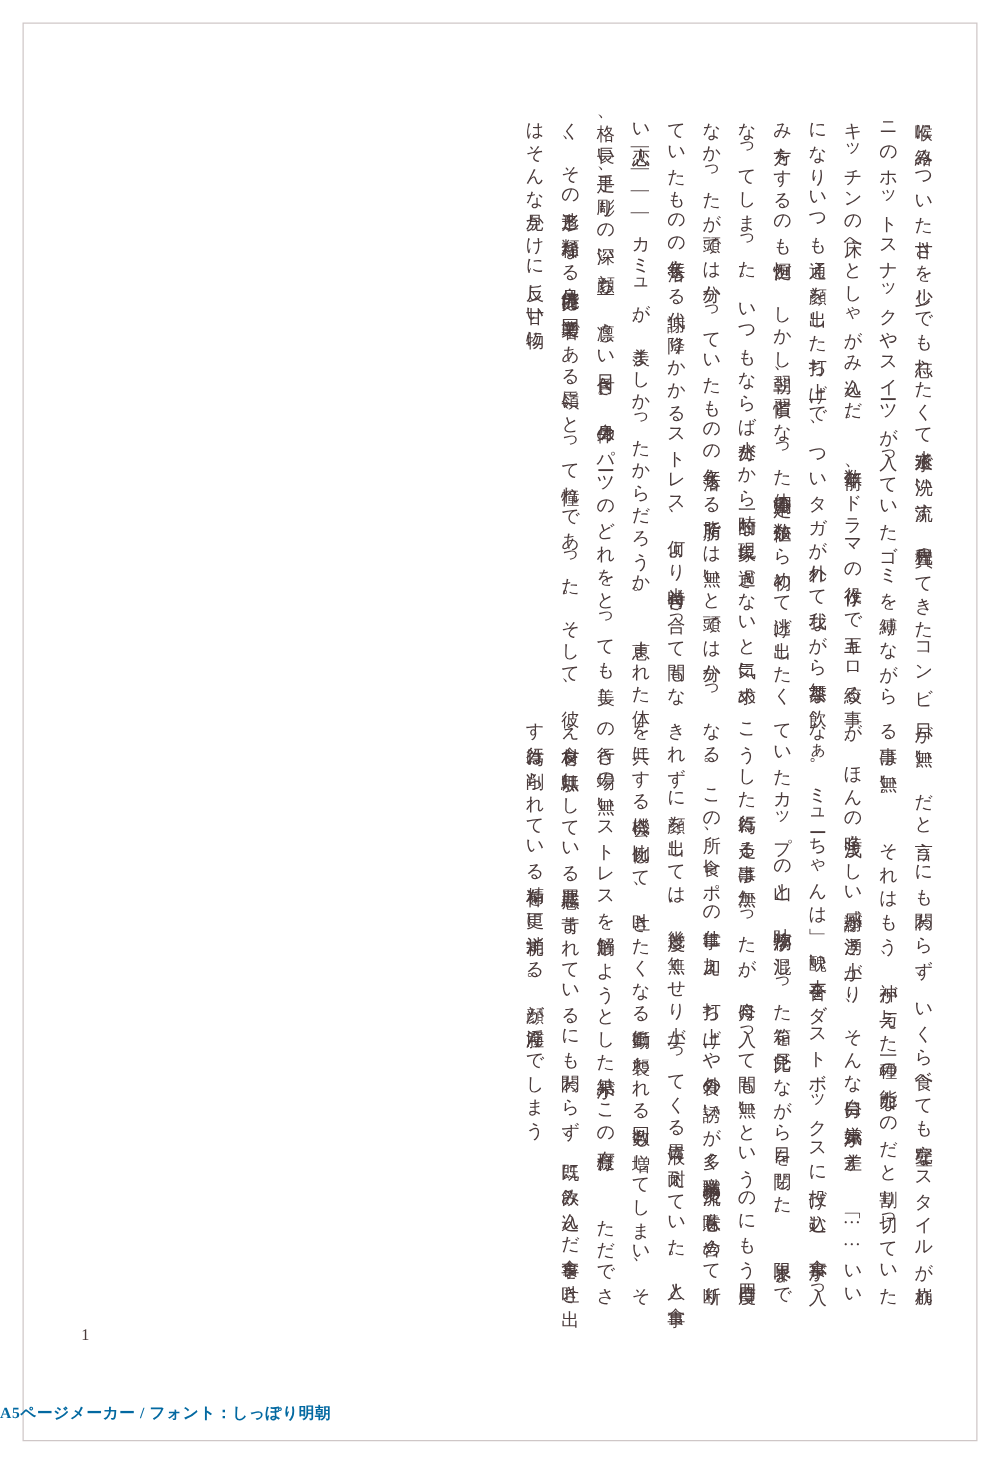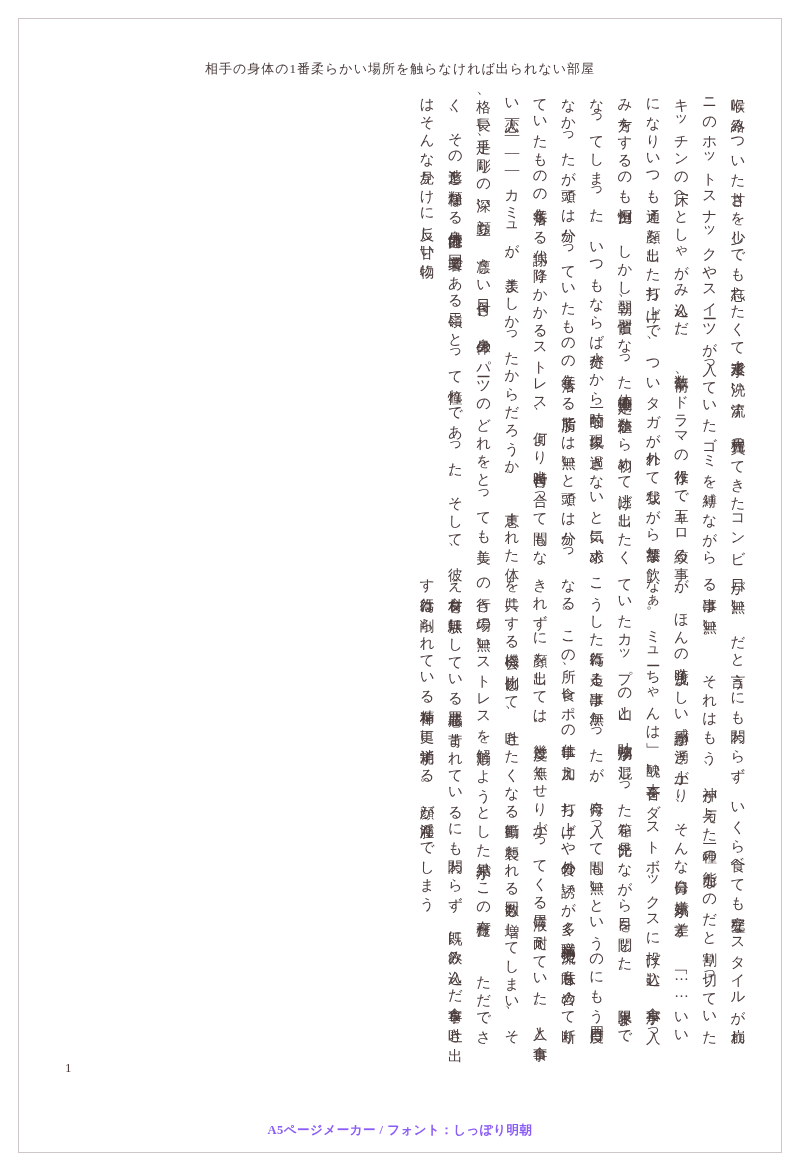--- a/index.html
+++ b/index.html
@@ -78,35 +78,34 @@
     bottom: 95px;
     font-size: 13px;
     color: #4a3b3b;
     font-family: "Liberation Serif", "DejaVu Serif", serif;
   }
   .footer {
     position: absolute;
     left: 0;
     right: 0;
     bottom: 32px;
-    text-align: center;
+    text-align: left;
     font-size: 12.5px;
     font-weight: bold;
-    color: #8b5cf6;
+    color: #0369a1;
     letter-spacing: 0.5px;
   }
 </style>
 </head>
 <body>
 
 <div class="page">
 
   <div class="page-frame"></div>
 
-  <div class="header-title">相手の身体の1番柔らかい場所を触らなければ出られない部屋</div>
 
   <div class="body-area">
     <div class="vtext-block col-top">喉に絡みついた甘さを少しでも忘れたくて水道水で洗い流す。先程買ってきたコンビニのホットスナックやスイーツが入っていたゴミを縛りながらキッチンの床へとしゃがみ込んだ。
 数年前、ドラマの役作りで五キロ絞る事になりいつも通え顔を出した打ち上げで、ついタガが外れて我ながら無茶な飲み方をするのも恒例だ。しかし翌朝、習慣となった体重測定の数値から初めて逃げ出したくなってしまった。いつもならば水分だから一時的な現象に過ぎないと気に求めなかったが頭では分かっていたものの年々落ちる脂肪では無いと頭では分かっていたものの年々落ちる代謝　降りかかるストレス、何より当時付き合って間もない恋人――――カミュが、羨ましかったからだろうか。
 恵まれた体格、長い手足、彫りの深い顔立ち、凛々しい目付き。身体のパーツのどれをとっても美しく、その造形と類稀なる身体能力は同業者である嶺二にとって憧れであった。そして、彼はそんな見かけに反し甘い物に</div>
     <div class="vtext-block col-bottom">目が無い。だと言うにも関わらず、いくら食べても完璧なスタイルが崩れる事は無い。
 それはもう、神が与えた一種の能力なのだと割り切っていたが、ほんの時々浅ましい感謝が湧き上がり、そんな自分に嫌気が差す。
 「……いいなぁ。ミューちゃんは」
 醜い本音をダストボックスに投げ込む。食事が入っていたカップの山と、吐瀉物が混じった箱を見比べながら目を閉じた。
 限界までこうした行為に走る事は無かったが、今月に入って間も無いというのにもう四度目になる。この所、食レポの仕事に加え、打ち上げや外食の誘いが多く職業柄交流の意味も含めて断りきれずに顔を出しては、幾度と無くせり上がってくる胃液に耐えていた。人と食事を共にする機会に比例して、吐きたくなる衝動に襲われる回数も増してしまい、その行き場の無いストレスを解消しようとした結果がこの有様だ。

